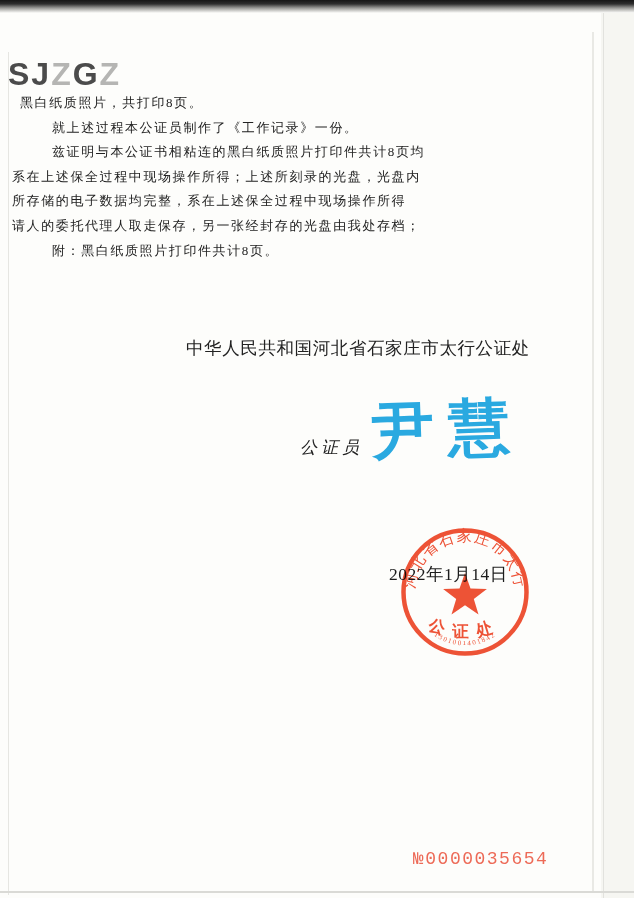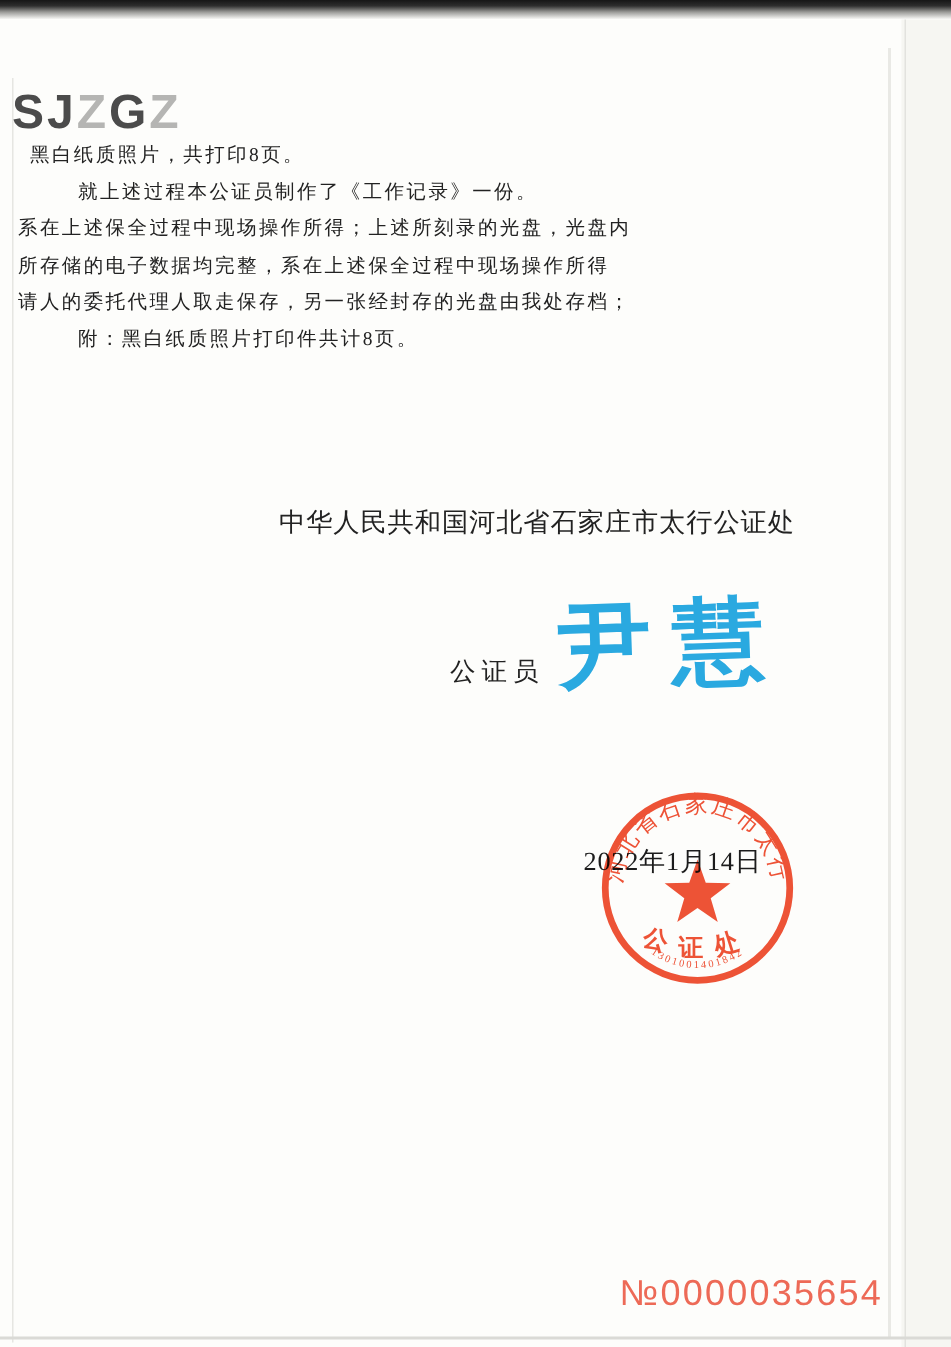--- a/index.html
+++ b/index.html
@@ -41,21 +41,21 @@
   .line-small{padding-left:8px;}
   .line-para{padding-left:40px;}
 
   .authority{
     position:absolute;left:186px;top:336px;
     font-size:17.5px;letter-spacing:0.6px;color:#222;white-space:nowrap;
   }
 
   .notary-label{
     position:absolute;left:300px;top:436px;
-    font-size:17px;letter-spacing:4px;color:#222;white-space:nowrap;
+    font-size:17px;letter-spacing:4px;color:#222;white-space:nowrap;font-style:italic;
   }
   .signature{
     position:absolute;left:372px;top:398px;
     font-size:62px;font-weight:bold;letter-spacing:14px;line-height:1;
     transform:rotate(-2deg);white-space:nowrap;
     font-family:"DejaVu Serif",serif;
   }
 
   .issue-date{
     position:absolute;left:389px;top:562px;
@@ -63,22 +63,22 @@
     z-index:1;
   }
   .seal{
     position:absolute;left:395px;top:522px;width:140px;height:140px;
     mix-blend-mode:multiply;opacity:0.92;z-index:2;
   }
   .seal text{font-family:"Liberation Serif","DejaVu Serif",serif;}
 
   .serial{
     position:absolute;left:413px;top:849px;
-    font-family:Liberation Sans, sans-serif;
-    font-size:24px;letter-spacing:1.5px;white-space:nowrap;text-align:center;
+    font-family:Liberation Mono, monospace;
+    font-size:18px;letter-spacing:1.5px;white-space:nowrap;text-align:center;
   }
 </style>
 </head>
 <body>
 
 <div class="page">
 
   <div class="edge-top"></div>
   <div class="edge-right-strip"></div>
   <div class="edge-left"></div>
@@ -86,20 +86,21 @@
   <div class="edge-right-line2"></div>
   <div class="edge-bottom"></div>
 
   <div class="watermark">
     <span class="wm-dark">SJ</span><span class="wm-light">Z</span><span class="wm-dark">G</span><span class="wm-light">Z</span>
   </div>
 
   <div class="body-text">
     <div class="line-small">黑白纸质照片，共打印8页。</div>
     <div class="line-para">就上述过程本公证员制作了《工作记录》一份。</div>
+    <div class="line-para">兹证明与本公证书相粘连的黑白纸质照片打印件共计8页均</div>
     <div>系在上述保全过程中现场操作所得；上述所刻录的光盘，光盘内</div>
     <div>所存储的电子数据均完整，系在上述保全过程中现场操作所得</div>
     <div>请人的委托代理人取走保存，另一张经封存的光盘由我处存档；</div>
     <div class="line-para">附：黑白纸质照片打印件共计8页。</div>
   </div>
 
   <div class="authority">中华人民共和国河北省石家庄市太行公证处</div>
 
   <div class="notary-label">公证员</div>
   <div class="signature" style="color: rgb(42, 169, 224);">尹慧</div>

